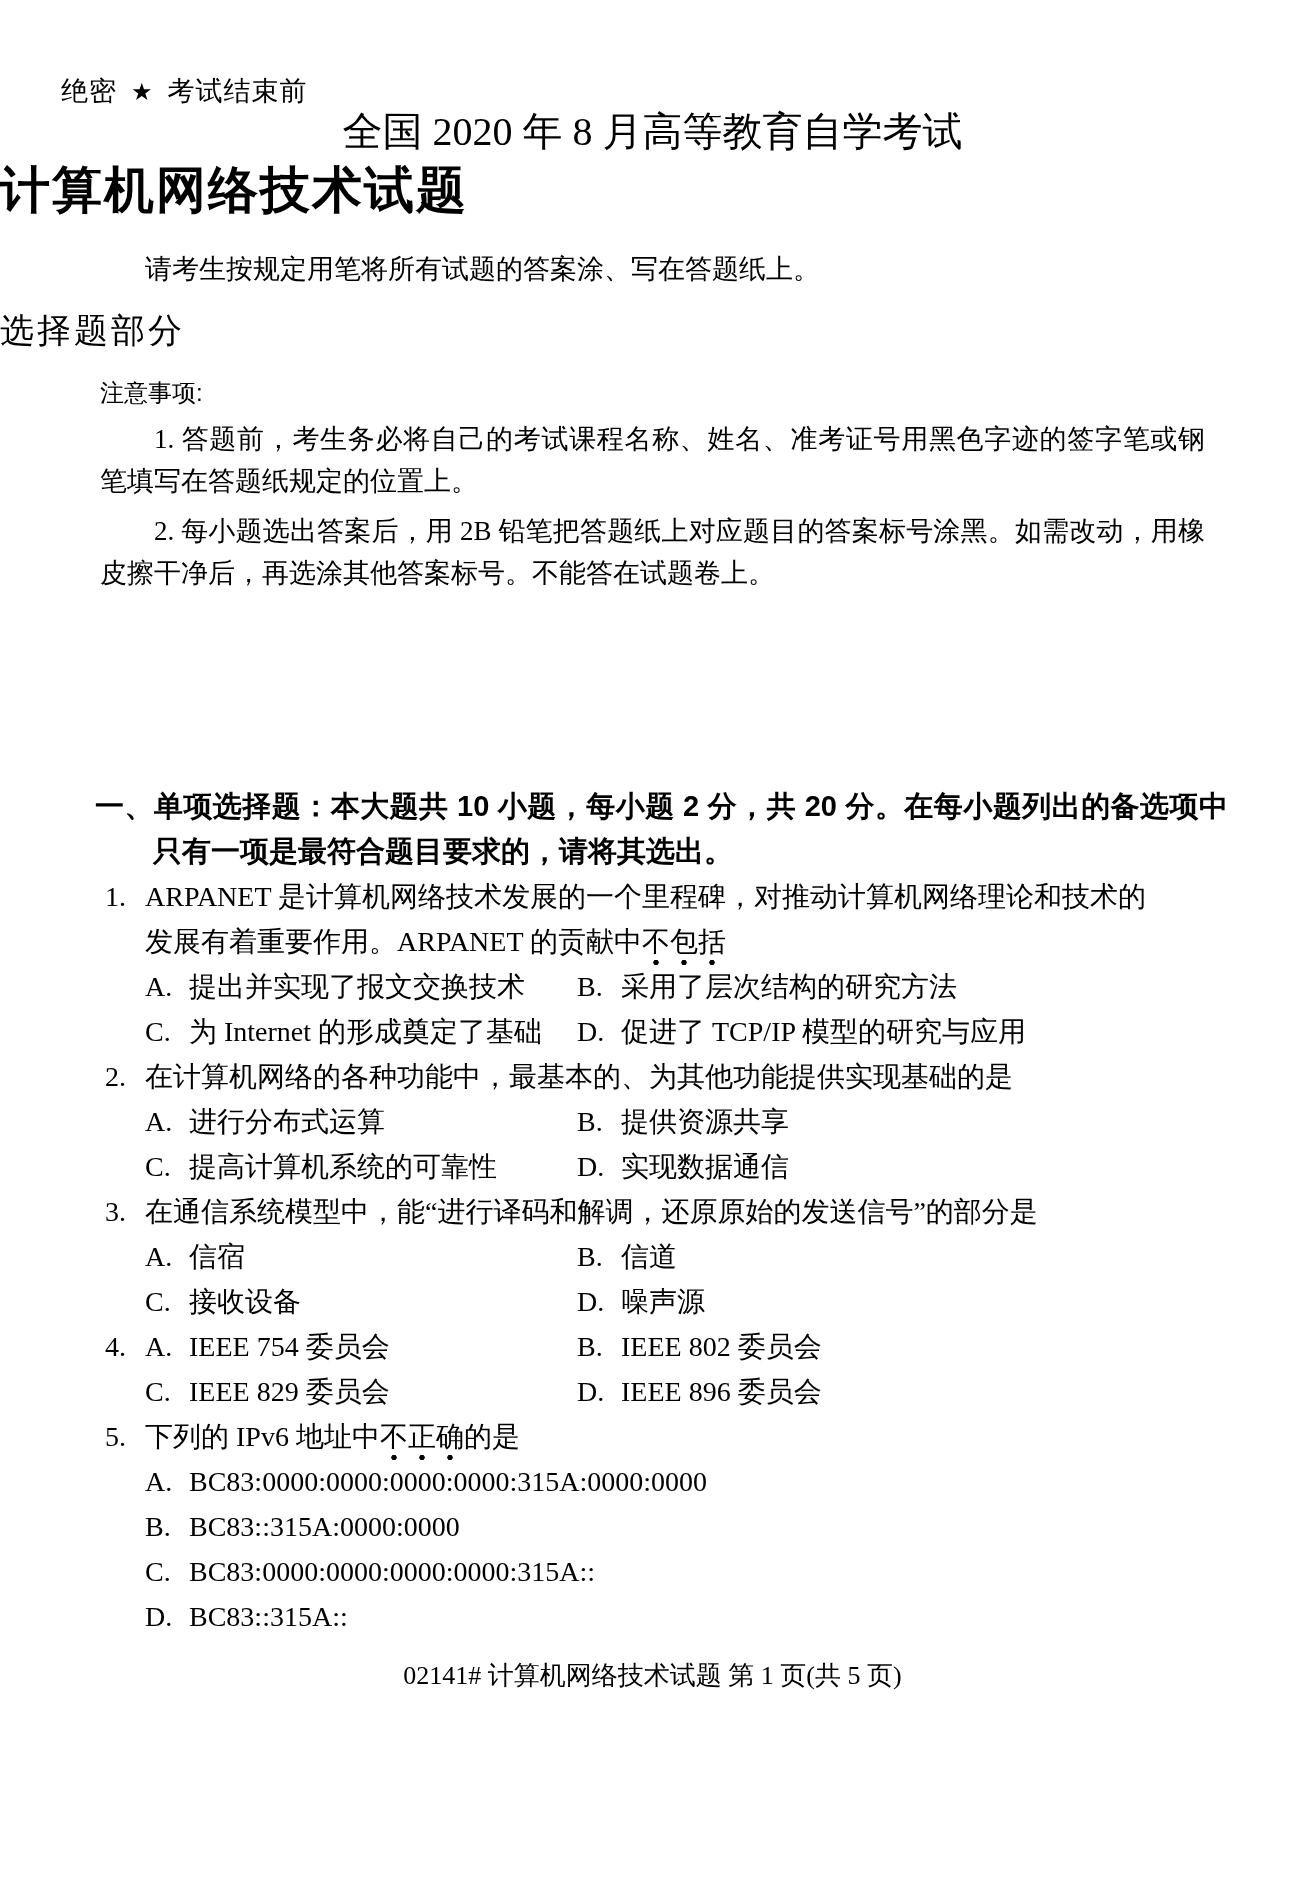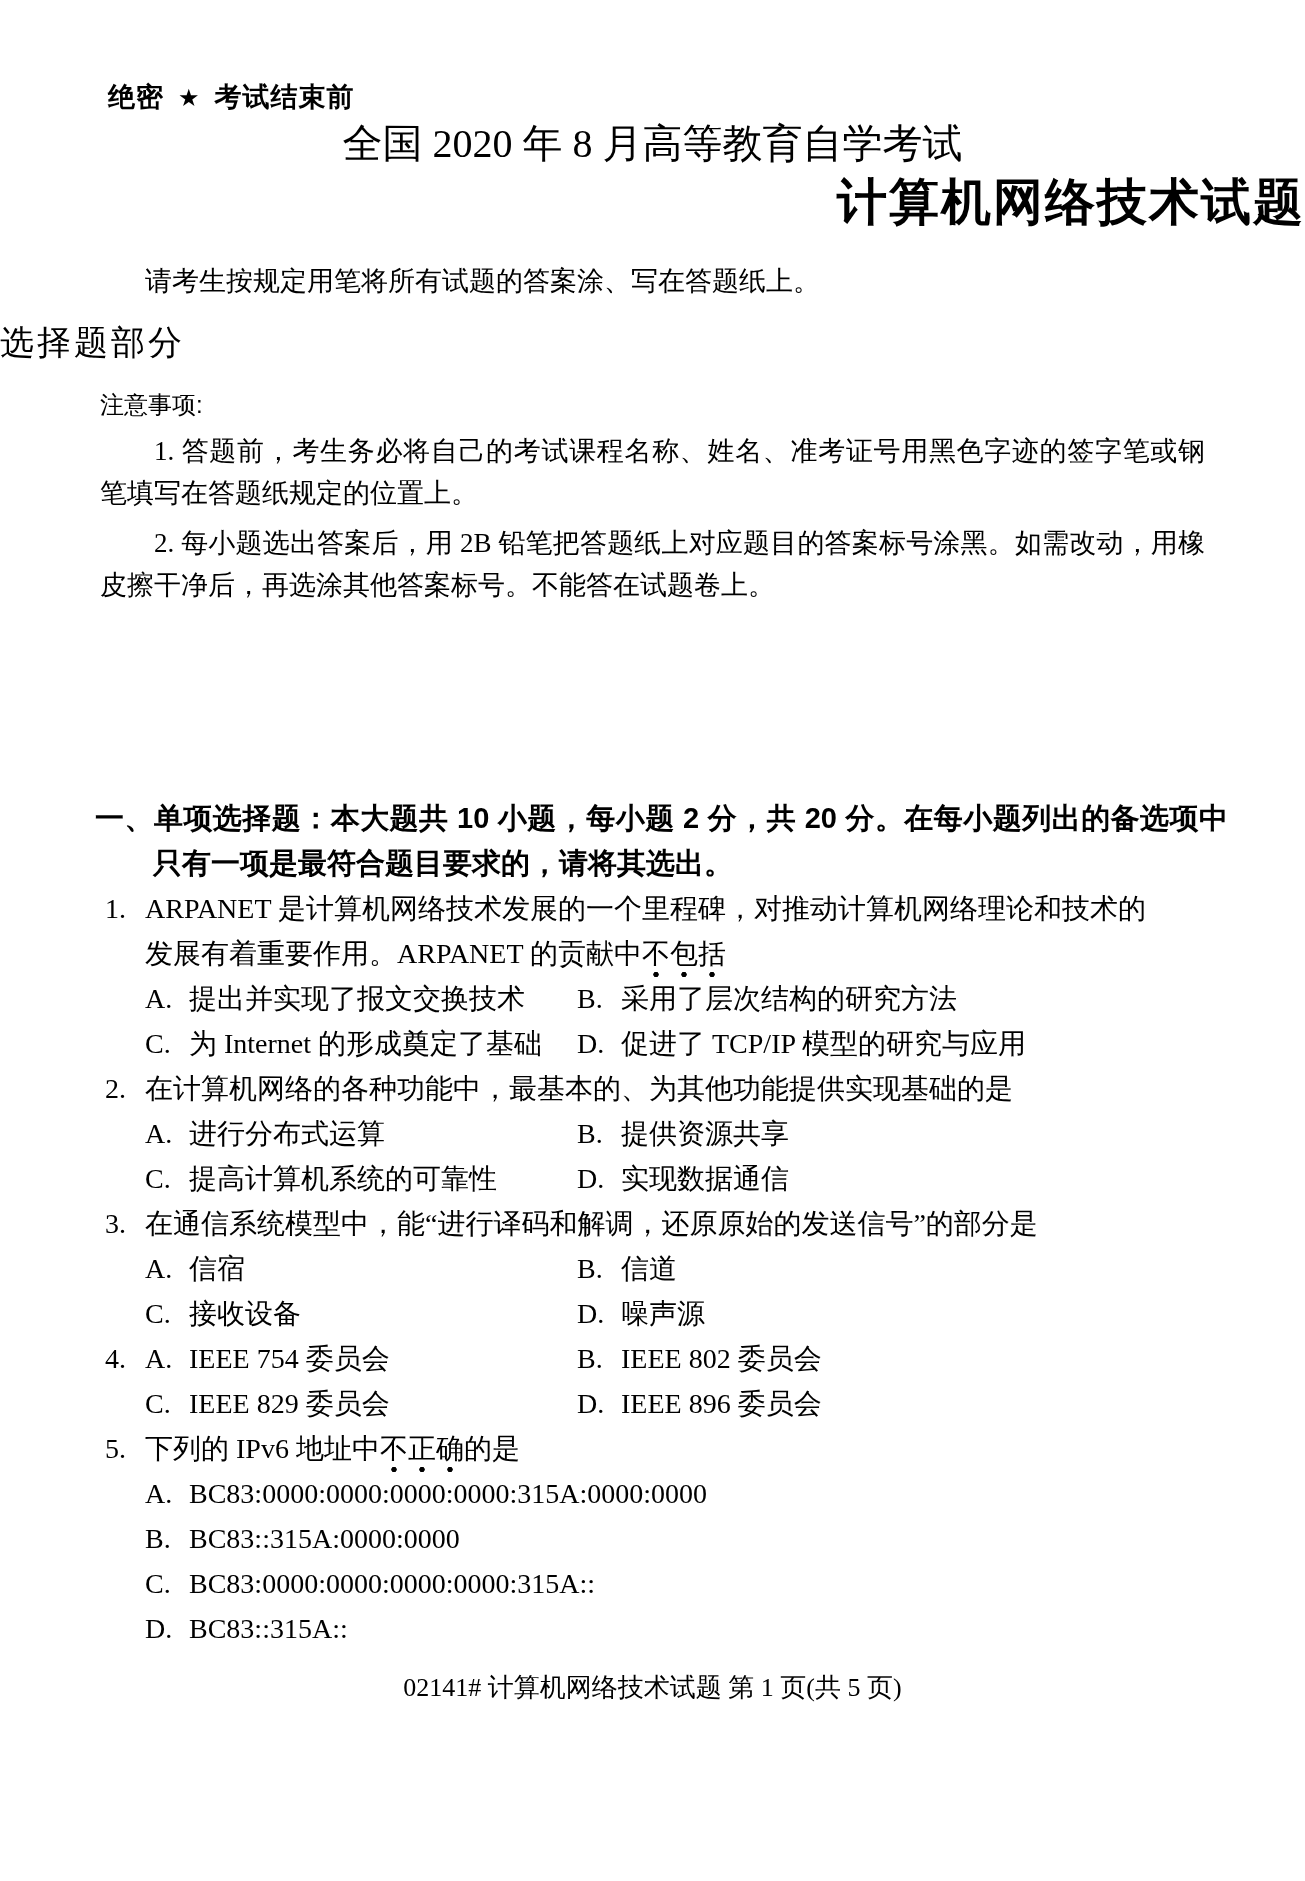--- a/index.html
+++ b/index.html
@@ -8,32 +8,32 @@
     width:1305px;height:1881px;
     margin:0 auto;
     background:#ffffff;
     color:#000;
     box-sizing:border-box;
     padding-top:75px;
     font-family:"Liberation Serif","DejaVu Serif",serif;
     overflow:hidden;
   }
   .classification{
-    margin-left:108px;
+    margin-left:61px;
     font-family:"Liberation Sans","DejaVu Sans",sans-serif;
-    font-weight:bold;font-size:27px;line-height:45px;
+    font-weight:normal;font-size:27px;line-height:32px;
     letter-spacing:1px;
   }
   .classification .star{padding:0 14px;font-size:24px;}
   .title1{
     text-align:center;
     font-size:40px;line-height:48px;font-weight:400;
   }
   .title2{
-    margin-top:4px;text-align:right;
+    margin-top:4px;text-align:left;
     font-family:Liberation Serif, serif;
     font-weight:bold;font-size:50px;line-height:60px;
     letter-spacing:2px;
   }
   .course-code{
     margin-top:2px;text-align:center;
     font-weight:bold;font-size:30px;line-height:38px;
   }
   .instruction{
     margin:32px 0 0 145px;

